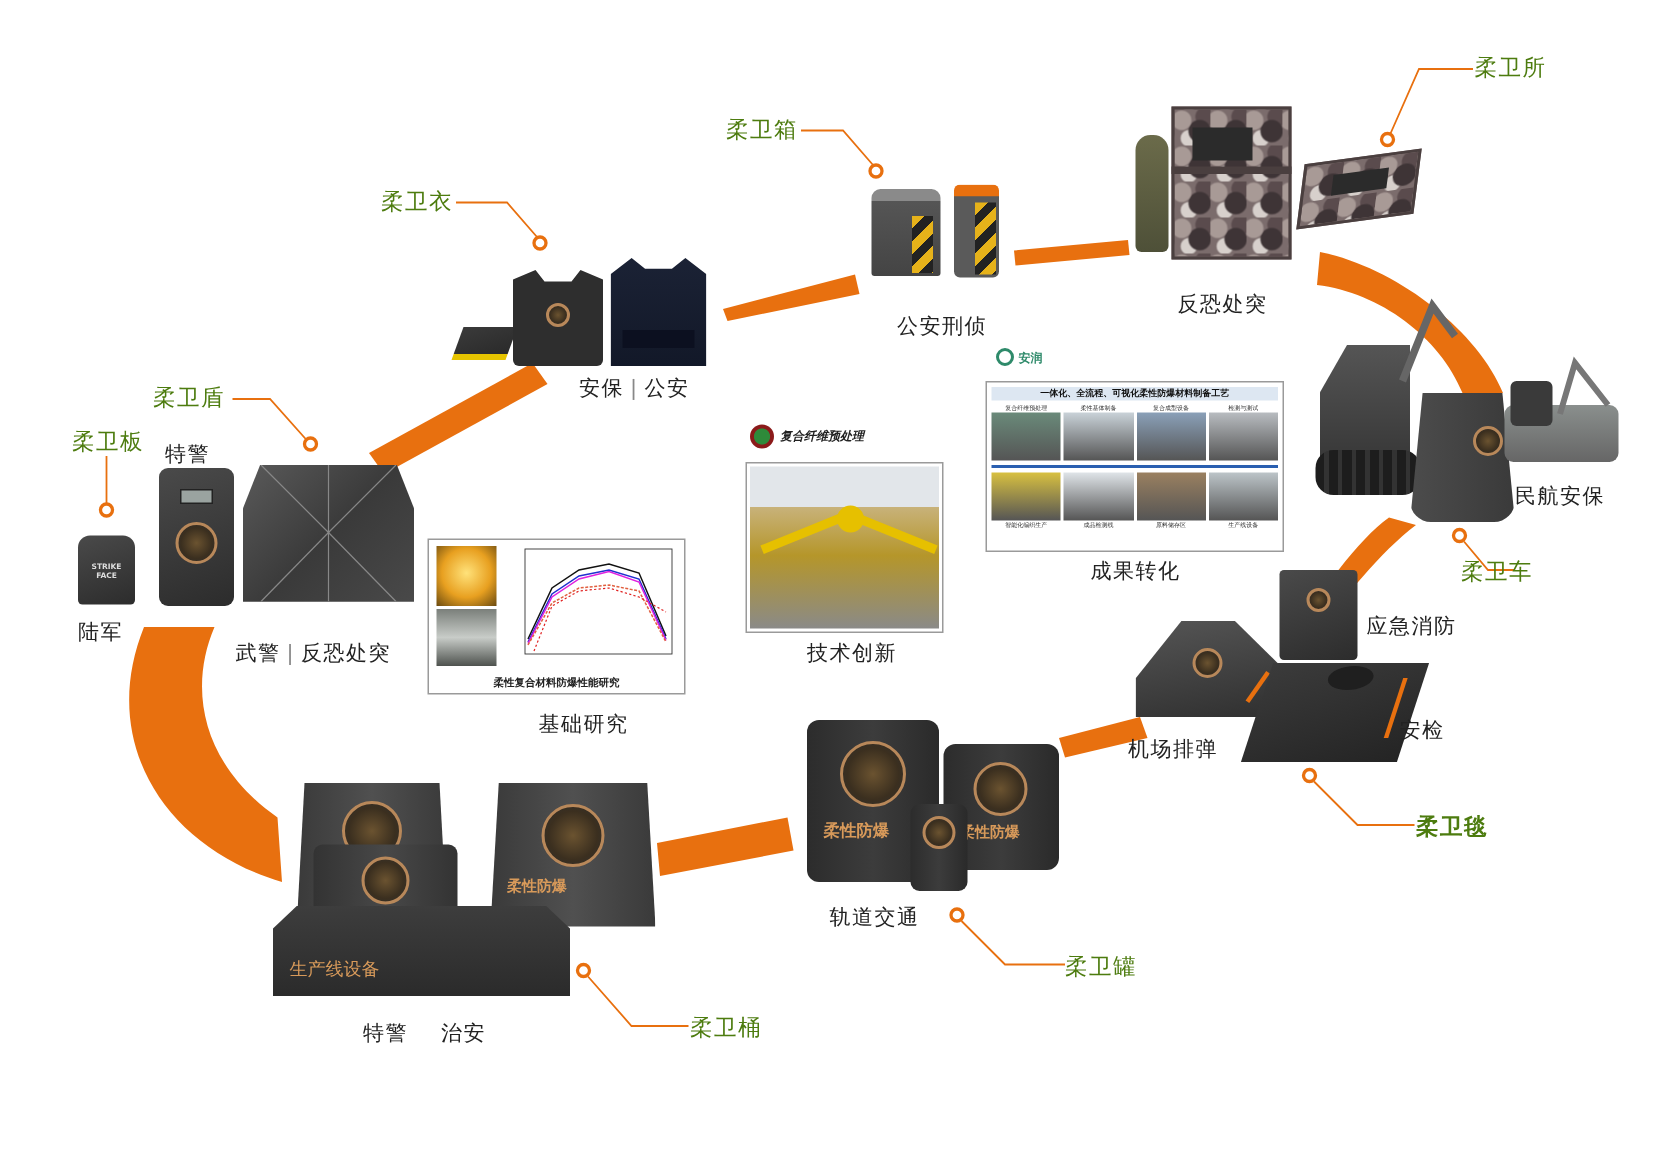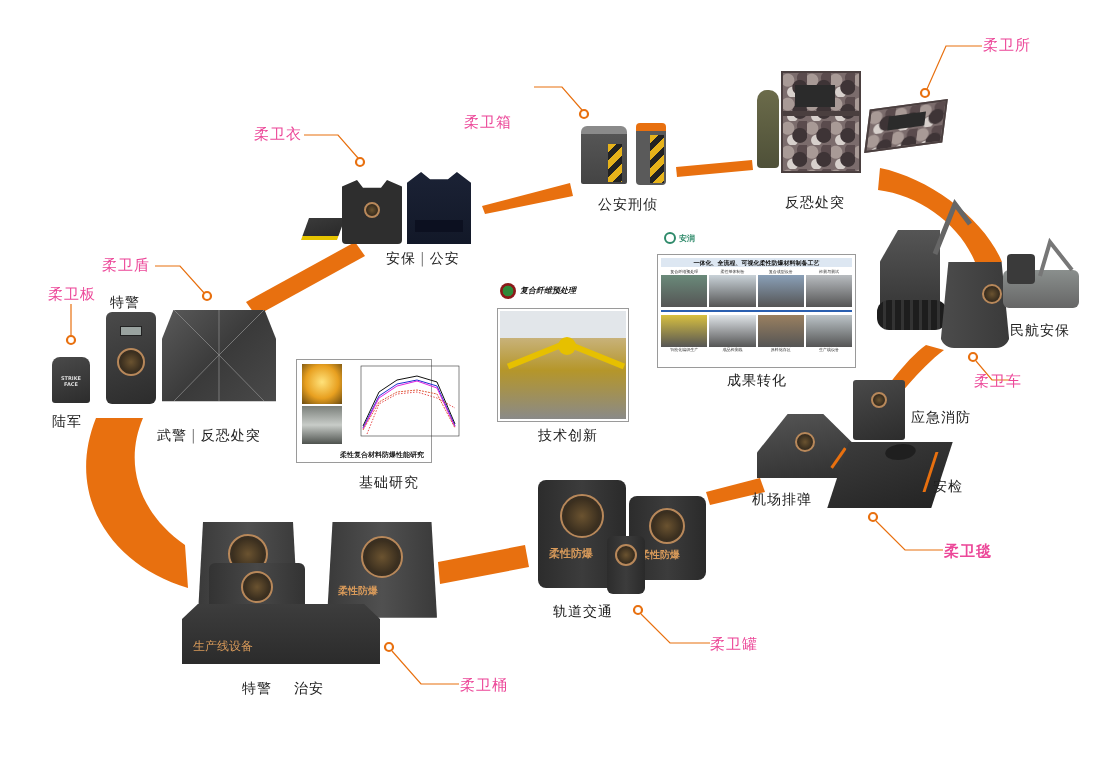--- a/index.html
+++ b/index.html
@@ -1,21 +1,21 @@
 <!DOCTYPE html>
 <html><head>
   <meta charset="utf-8">
   <style>
     * { margin: 0; padding: 0; box-sizing: border-box; }
     html, body { width: 1104px; height: 781px; background: #ffffff; overflow: hidden; }
     body { position: relative; font-family: "DejaVu Sans", sans-serif; }
     #stage { position: absolute; left: 0; top: 0; width: 1104px; height: 781px; }
     .path-svg { position: absolute; left: 0; top: 0; width: 1104px; height: 781px; }
     .abs { position: absolute; }
-    .label-orange { position: absolute; color: #ec4899; font-size: 15px; letter-spacing: 1px; white-space: nowrap; }
+    .label-orange { position: absolute; color: #4d7c0f; font-size: 15px; letter-spacing: 1px; white-space: nowrap; }
     .label-dark { position: absolute; color: #222; font-size: 14px; letter-spacing: 1px; white-space: nowrap; }
     .prod { position: absolute; }
     .dark-block { background: linear-gradient(160deg, #4a4a4a, #2c2c2c); border-radius: 4px; }
     .emblem { position: absolute; border-radius: 50%; border: 2px solid #b8885a; background: radial-gradient(circle, #6b5330 0%, #3b2f1f 60%, #2d2d2d 100%); }
     .gold-text { position: absolute; color: #d89a5a; font-size: 10px; white-space: nowrap; text-align: left; margin-left: 11px; }
     .panel { position: absolute; border: 1px solid #9a9a9a; background: #fff; }
     .stripes { background: repeating-linear-gradient(135deg, #e6b21a 0 6px, #222 6px 12px); }
     .camo { background:
         radial-gradient(circle at 20% 30%, #a89a96 0 6px, transparent 7px),
         radial-gradient(circle at 70% 60%, #3e3436 0 7px, transparent 8px),
@@ -85,32 +85,32 @@
   <div class="prod" style="left:342px; top:180px; width:60px; height:64px; background:#2e2e2e; clip-path:polygon(0 10%,25% 0,35% 12%,65% 12%,75% 0,100% 10%,100% 100%,0 100%); border-radius:4px;">
     <div class="emblem" style="left:22px; top:22px; width:16px; height:16px;"></div>
   </div>
   <div class="prod" style="left:407px; top:172px; width:64px; height:72px; background:linear-gradient(180deg,#1b2235,#121828); clip-path:polygon(0 15%,22% 0,36% 10%,64% 10%,78% 0,100% 15%,100% 100%,0 100%);">
     <div class="abs" style="left:8px; top:48px; width:48px; height:12px; background:#0c1020;"></div>
   </div>
   <div class="label-dark" style="left:386px; top:250px;">
     <span>安保</span><span style="color:#888; margin:0 4px;">|</span><span>公安</span>
   </div>
 
-  <div class="label-orange" style="left:464px; top:77px;margin-top:36px;">柔卫箱</div>
+  <div class="label-orange" style="left:484px; top:77px;">柔卫箱</div>
   <svg class="abs" style="left:532px; top:80px;" width="60" height="44">
     <polyline points="2,7 30,7 50,30" fill="none" stroke="#e8700f" stroke-width="1.2"></polyline>
     <circle cx="52" cy="34" r="4" fill="#fff" stroke="#e8700f" stroke-width="2.2"></circle>
   </svg>
   <div class="prod" style="left:581px; top:126px; width:46px; height:58px; background:linear-gradient(180deg,#8a8a8a 0 14%,#555 14%,#444 100%); border-radius:6px 6px 2px 2px;">
     <div class="abs stripes" style="left:27px; top:18px; width:14px; height:38px;"></div>
   </div>
   <div class="prod" style="left:636px; top:123px; width:30px; height:62px; background:#5a5a5a; border-top:8px solid #e8700f; border-radius:4px;">
     <div class="abs stripes" style="left:14px; top:4px; width:14px; height:48px;"></div>
   </div>
-  <div class="label-dark" style="left:598px; top:196px;">公安刑侦</div>
+  <div class="label-dark" style="left:598px; top:209px;">公安刑侦</div>
 
   <div class="label-orange" style="left:983px; top:36px;">柔卫所</div>
   <svg class="abs" style="left:918px; top:39px;" width="66" height="62">
     <polyline points="64,7 28,7 9,50" fill="none" stroke="#e8700f" stroke-width="1.2"></polyline>
     <circle cx="7" cy="54" r="4" fill="#fff" stroke="#e8700f" stroke-width="2.2"></circle>
   </svg>
   <div class="prod" style="left:757px; top:90px; width:22px; height:78px; background:linear-gradient(180deg,#6b6b4a,#4e5038); border-radius:10px 10px 4px 4px;"></div>
   <div class="prod camo" style="left:781px; top:71px; width:80px; height:102px; border:2px solid #4a3f3f;">
     <div class="abs" style="left:12px; top:12px; width:40px; height:22px; background:#2b2b2b;"></div>
     <div class="abs" style="left:-2px; top:38px; width:80px; height:5px; background:#4a3f3f;"></div>
@@ -193,21 +193,21 @@
   </div>
   <div class="label-dark" style="left:242px; top:680px;">
     <span>特警</span><span style="display:inline-block; width:22px;"></span><span>治安</span>
   </div>
   <svg class="abs" style="left:381px; top:640px;" width="80" height="50">
     <circle cx="8" cy="7" r="4" fill="#fff" stroke="#e8700f" stroke-width="2.2"></circle>
     <polyline points="11,11 40,44 78,44" fill="none" stroke="#e8700f" stroke-width="1.2"></polyline>
   </svg>
   <div class="label-orange" style="left:460px; top:676px;">柔卫桶</div>
 
-  <div class="panel" style="left:296px; top:359px; width:136px; height:104px;">
+  <div class="panel" style="left:285px; top:359px; width:172px; height:104px;">
     <div class="abs" style="left:5px; top:4px; width:40px; height:40px; background:radial-gradient(circle at 50% 45%,#ffe27a,#e8a020 55%,#6a4a10);"></div>
     <div class="abs" style="left:5px; top:46px; width:40px; height:38px; background:linear-gradient(180deg,#7a7f7a,#c8ccc8 50%,#4e524e);"></div>
     <svg class="abs" style="left:52px; top:4px;" width="114" height="80">
       <rect x="12" y="2" width="98" height="70" fill="none" stroke="#333" stroke-width="0.6"></rect>
       <polyline points="14,62 30,28 48,16 68,12 88,18 106,60" fill="none" stroke="#111" stroke-width="1"></polyline>
       <polyline points="14,64 30,32 48,20 68,16 88,22 106,62" fill="none" stroke="#2030d0" stroke-width="1"></polyline>
       <polyline points="14,65 30,34 48,22 68,17 88,24 106,63" fill="none" stroke="#e020e0" stroke-width="1"></polyline>
       <polyline points="14,66 30,38 48,28 68,26 88,30 106,64" fill="none" stroke="#e06040" stroke-width="1" stroke-dasharray="2 1"></polyline>
       <polyline points="18,70 30,40 48,30 68,28 88,34 106,44" fill="none" stroke="#e02020" stroke-width="0.8" stroke-dasharray="1.5 1.5"></polyline>
     </svg>

